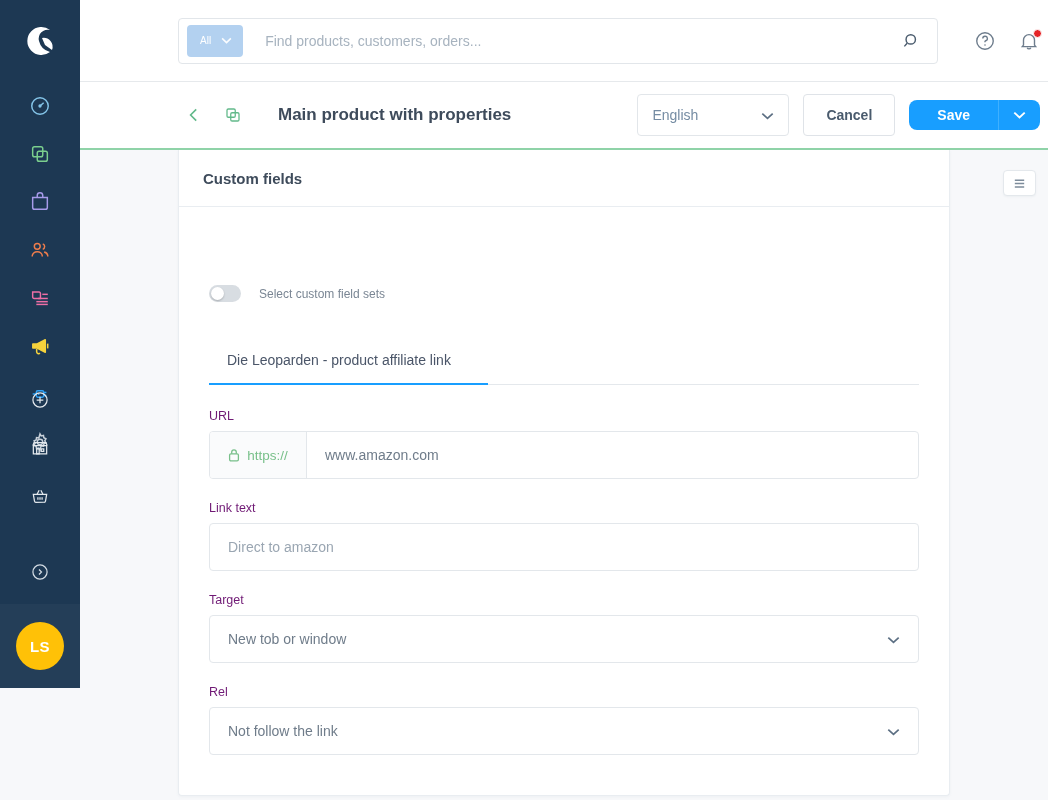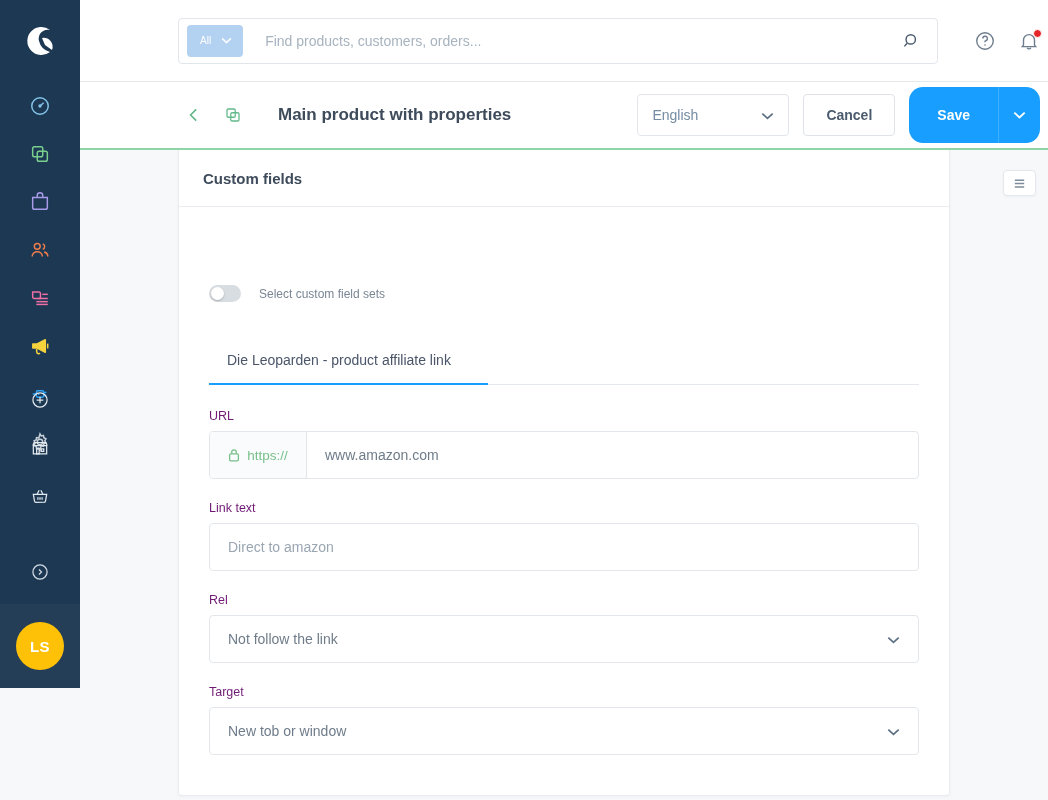--- a/index.html
+++ b/index.html
@@ -108,21 +108,21 @@
     display: flex; align-items: center; justify-content: space-between;
     padding: 0 14px; font-size: 14px; color: #758ca3; cursor: pointer;
   }
   .btn-cancel {
     height: 42px; min-width: 90px; padding: 0 22px;
     border: 1px solid #dfe3e8; border-radius: 4px; background: #fff;
     color: #4a5b6d; font-size: 14px; font-weight: bold; cursor: pointer;
     display: flex; align-items: center; justify-content: center;
     font-family: "Liberation Sans", sans-serif;
   }
-  .btn-save-group { display: flex; height: 56px; border-radius: 14px; overflow: hidden; }
+  .btn-save-group { display: flex; height: 30px; border-radius: 8px; overflow: hidden; }
   .btn-save {
     background: #189eff; color: #fff; border: 0;
     padding: 0 28px; font-size: 14px; font-weight: bold; cursor: pointer;
     display: flex; align-items: center; justify-content: center;
     font-family: "Liberation Sans", sans-serif;
   }
   .btn-save-caret {
     background: #189eff; color: #fff; width: 42px;
     border-left: 1px solid #3fb0ff; cursor: pointer;
     display: flex; align-items: center; justify-content: center;
@@ -444,41 +444,41 @@
           </div>
 
           <div class="field">
             <div class="field-label">Link text</div>
             <div class="input-box">
               <div class="input-val ph">Direct to amazon</div>
             </div>
           </div>
 
           <div class="field">
+            <div class="field-label">Target</div>
+            <div class="select-box">
+              <span>New tob or window</span>
+              <span>
+                <svg width="13" height="8" viewBox="0 0 13 8" fill="none" stroke="#5c6f83" stroke-width="1.7">
+                    <path d="M1.3 1.6 6.5 6.4l5.2-4.8"></path>
+                  </svg>
+              </span>
+            </div>
+          </div>
+
+          <div class="field">
             <div class="field-label">Rel</div>
             <div class="select-box">
               <span>Not follow the link</span>
               <span>
                 <svg width="13" height="8" viewBox="0 0 13 8" fill="none" stroke="#5c6f83" stroke-width="1.7">
                     <path d="M1.3 1.6 6.5 6.4l5.2-4.8"></path>
                   </svg>
               </span>
             </div>
           </div>
 
-          <div class="field">
-            <div class="field-label">Target</div>
-            <div class="select-box">
-              <span>New tob or window</span>
-              <span>
-                <svg width="13" height="8" viewBox="0 0 13 8" fill="none" stroke="#5c6f83" stroke-width="1.7">
-                    <path d="M1.3 1.6 6.5 6.4l5.2-4.8"></path>
-                  </svg>
-              </span>
-            </div>
-          </div>
-
         </div>
       </div>
 
     </div>
   </div>
 </div>
 
 </body></html>

